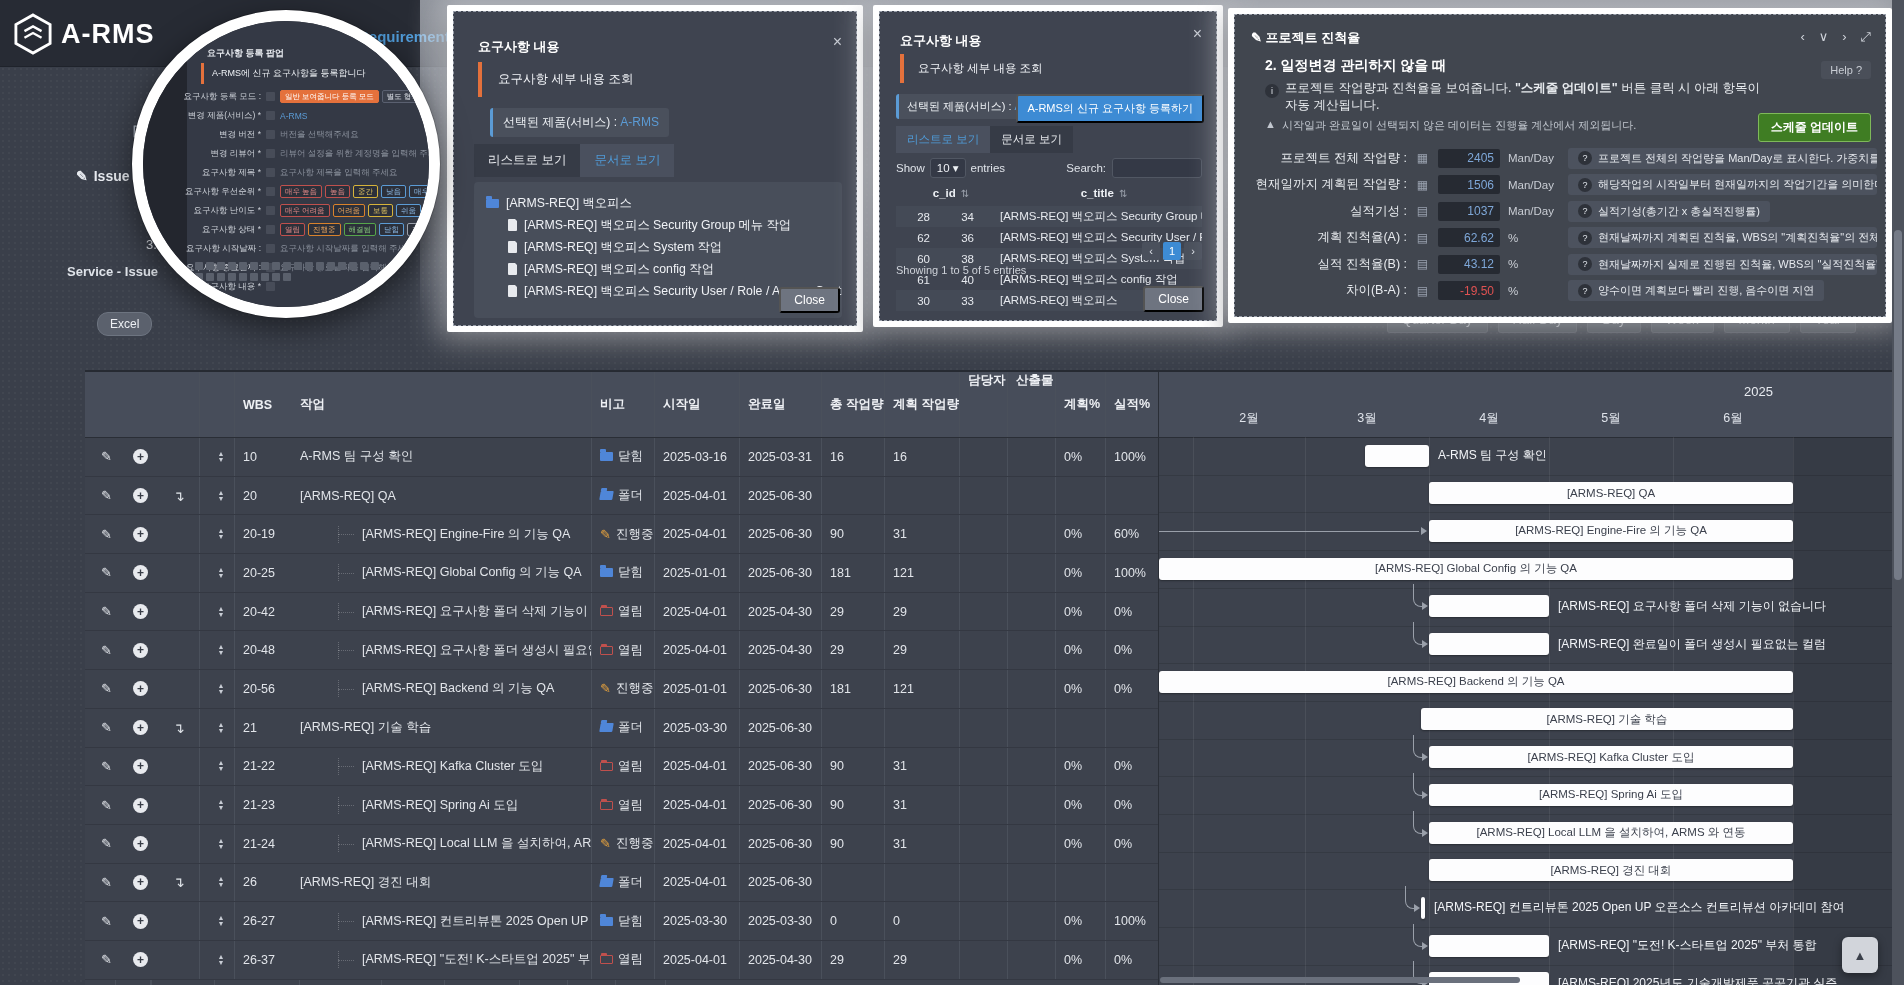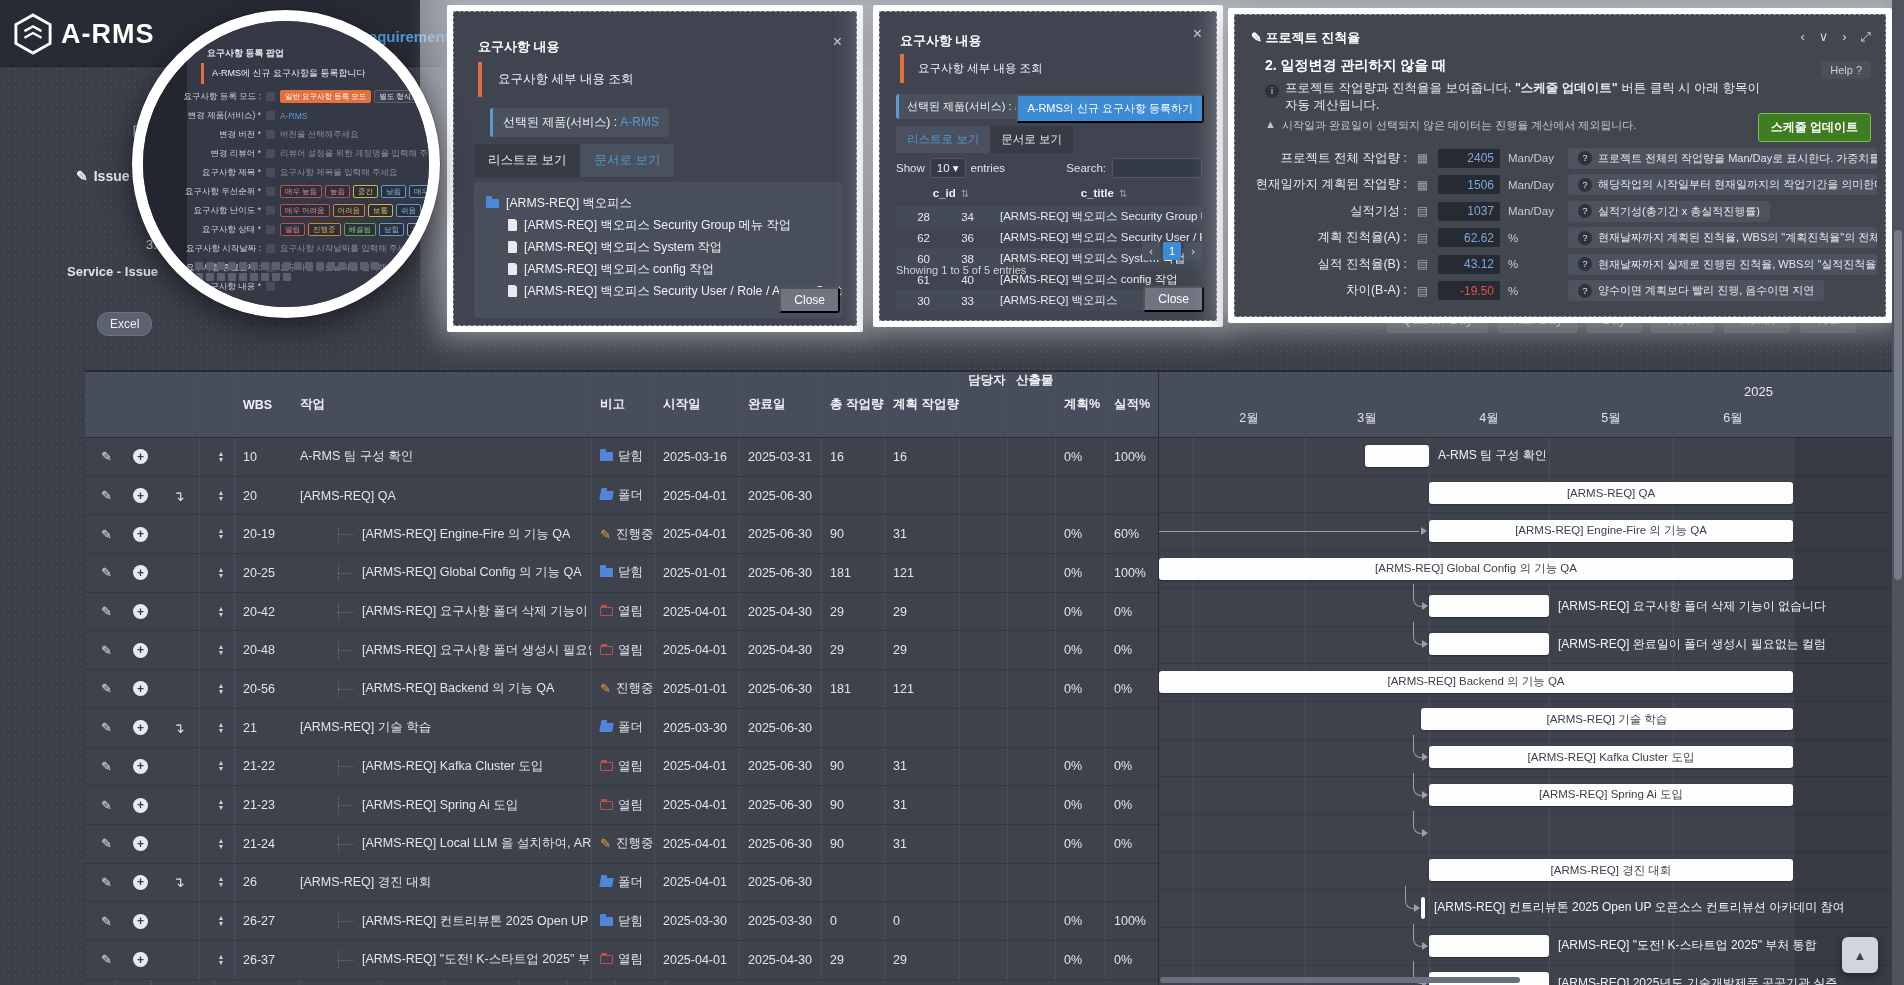--- a/index.html
+++ b/index.html
@@ -592,20 +592,21 @@
       <div class="g-bar" style="left: 262px; width: 372px; top: 336.4px;">[ARMS-REQ] 기술 학습</div>
       <div class="g-rowline" style="top: 404.3px;"></div>
       <div class="g-bar" style="left: 270px; width: 364px; top: 374.1px;">[ARMS-REQ] Kafka Cluster 도입</div>
       <div class="g-hook" style="left: 254px; top: 363.1px; height: 22px;"></div>
       <div class="g-arrow" style="left: 263px; top: 381.1px;"></div>
       <div class="g-rowline" style="top: 442px;"></div>
       <div class="g-bar" style="left: 270px; width: 364px; top: 411.8px;">[ARMS-REQ] Spring Ai 도입</div>
       <div class="g-hook" style="left: 254px; top: 400.8px; height: 22px;"></div>
       <div class="g-arrow" style="left: 263px; top: 418.8px;"></div>
       <div class="g-rowline" style="top: 479.7px;"></div>
+      <div class="g-bar" style="left: 270px; width: 364px; top: 449.5px;">[ARMS-REQ] Local LLM 을 설치하여, ARMS 와 연동</div>
       <div class="g-hook" style="left: 254px; top: 438.5px; height: 22px;"></div>
       <div class="g-arrow" style="left: 263px; top: 456.5px;"></div>
       <div class="g-rowline" style="top: 517.4px;"></div>
       <div class="g-bar" style="left: 270px; width: 364px; top: 487.2px;">[ARMS-REQ] 경진 대회</div>
       <div class="g-rowline" style="top: 555.1px;"></div>
       <div class="g-bar" style="left: 262px; width: 4px; top: 524.9px;"></div>
       <div class="g-lab" style="left: 275px; top: 524.9px;">[ARMS-REQ] 컨트리뷰톤 2025 Open UP 오픈소스 컨트리뷰션 아카데미 참여</div>
       <div class="g-hook" style="left: 246px; top: 513.9px; height: 22px;"></div>
       <div class="g-arrow" style="left: 255px; top: 531.9px;"></div>
       <div class="g-rowline" style="top: 592.8px;"></div>
@@ -625,21 +626,21 @@
 <div class="lens">
   <div class="lens-bgstrip"></div>
   <div class="lens-pop"></div>
   <div class="lens-title">요구사항 등록 팝업</div>
   <div class="lens-banner">A-RMS에 신규 요구사항을 등록합니다</div>
   <div class="lens-rows" id="lens-rows">
       <div class="lens-row">
         <div class="lens-lab">요구사항 등록 모드 :</div>
         <div class="lens-ibox"></div>
         <div class="lens-ctl">
-          <span class="chip fill-orange">일반 요구사항 등록 모드</span>
+          <span class="chip fill-orange">일반 보여줍니다 등록 모드</span>
           <span class="chip dark">별도 형식으로 등록</span>
         </div>
       </div>
       <div class="lens-row">
         <div class="lens-lab">변경 제품(서비스) *</div>
         <div class="lens-ibox"></div>
         <div class="lens-ctl">
           <span class="lens-val-blue">A-RMS</span>
         </div>
       </div>

